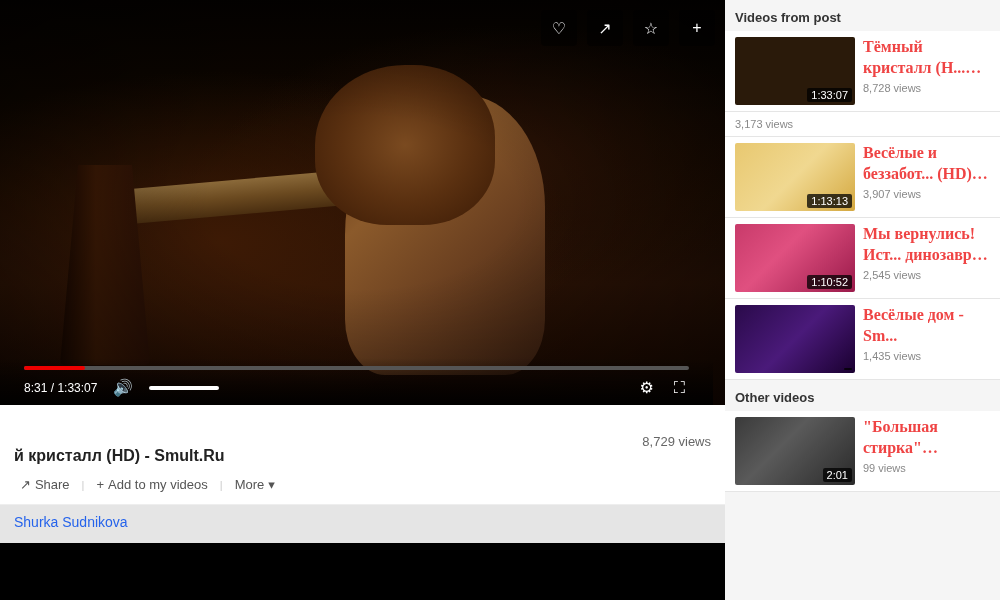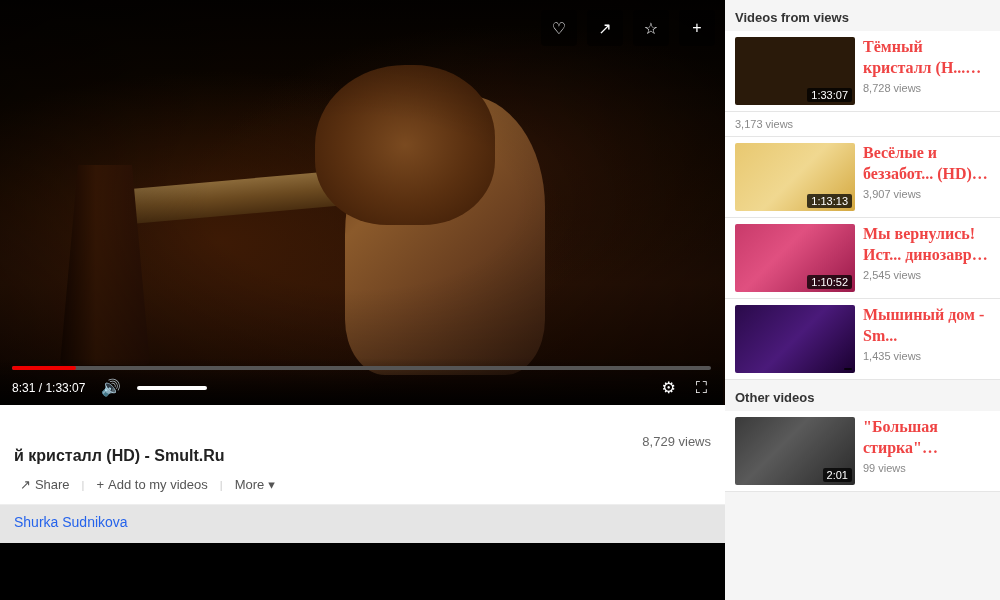--- a/index.html
+++ b/index.html
@@ -106,23 +106,23 @@
       display: flex;
       align-items: center;
       justify-content: center;
     }
 
     
     .controls-bar {
       position: absolute;
       bottom: 0;
       left: 0;
-      right: 2px;
+      right: 12px;
       background: linear-gradient(to top, rgba(0,0,0,0.9), transparent);
-      padding: 8px 12px;
+      padding: 8px 24px;
     }
 
     .progress-bar {
       width: 100%;
       height: 4px;
       background: #555;
       border-radius: 2px;
       margin-bottom: 8px;
       cursor: pointer;
     }
@@ -408,21 +408,21 @@
       </button>
     </div>
   </div>
 
   <div class="channel-info">
     <span class="channel-name">Shurka Sudnikova</span>
   </div>
 </div>
 
 <div class="sidebar">
-  <div class="sidebar-section-title">Videos from views</div>
+  <div class="sidebar-section-title">Videos from post</div>
 
   <div class="video-item">
     <div class="thumb-container">
       <div class="thumb-dark"></div>
       <span class="thumb-overlay-text">1:33:07</span>
     </div>
     <div class="video-meta">
       <div class="video-item-title">Тёмный кристалл (H... Smult.Ru</div>
       <div class="video-item-views">8,728 views</div>
     </div>
@@ -455,21 +455,21 @@
       <div class="video-item-views">2,545 views</div>
     </div>
   </div>
 
   <div class="video-item">
     <div class="thumb-container">
       <div class="thumb-mice"></div>
       <span class="thumb-overlay-text"></span>
     </div>
     <div class="video-meta">
-      <div class="video-item-title">Мышиный дом - Sm...</div>
+      <div class="video-item-title">Весёлые дом - Sm...</div>
       <div class="video-item-views">1,435 views</div>
     </div>
   </div>
 
   <div class="sidebar-section-title">Other videos</div>
 
   <div class="video-item">
     <div class="thumb-container">
       <div class="thumb-laundry"></div>
       <span class="thumb-overlay-text">2:01</span>

